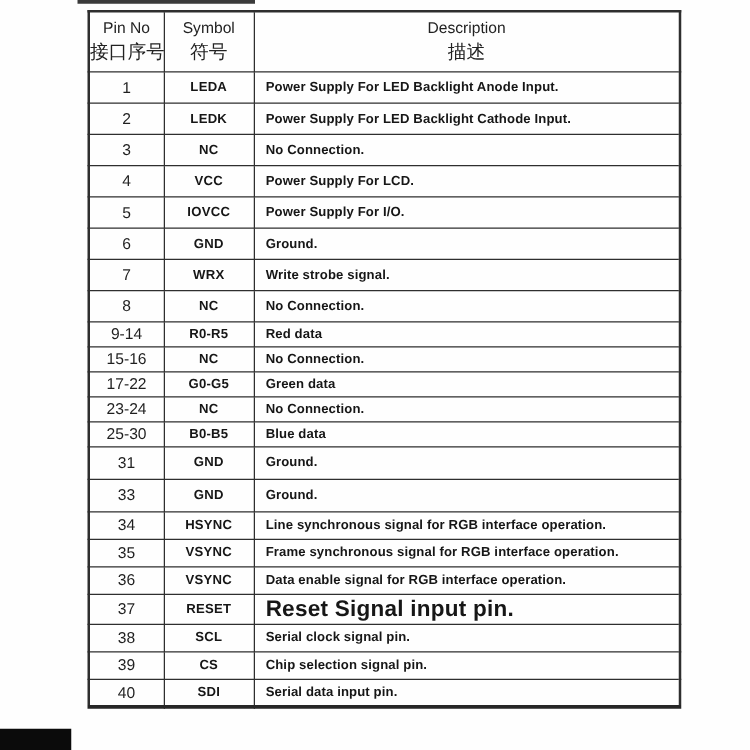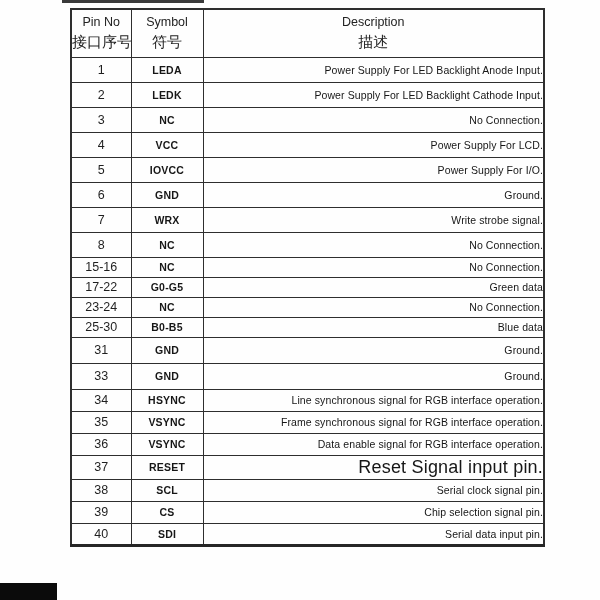--- a/index.html
+++ b/index.html
@@ -31,21 +31,21 @@
   .pin-table th,.pin-table td{
     border:1.5px solid #2e2e2e;
     vertical-align:middle;padding:0;
     overflow:hidden;white-space:nowrap;
   }
   .pin-table thead tr{height:48px;}
   th{font-weight:normal;text-align:center;font-size:12.5px;line-height:1.45;color:#222;}
   th .zh{font-size:15px;}
   td.pin{text-align:center;font-size:12.5px;font-weight:normal;color:#1f1f1f;}
   td.sym{text-align:center;font-size:10.5px;font-weight:bold;color:#161616;letter-spacing:.2px;}
-  td.desc{text-align:right;font-size:10.5px;font-weight:normal;color:#161616;padding-left:9px;letter-spacing:.1px;margin-left:19px;}
+  td.desc{text-align:left;font-size:10.5px;font-weight:bold;color:#161616;padding-left:9px;letter-spacing:.1px;margin-left:19px;}
   td.desc.em{font-size:18px;letter-spacing:.2px;}
 </style>
 </head>
 <body>
 
 <div class="page">
 
   <div class="top-artifact"></div>
 
   <table class="pin-table">
@@ -103,20 +103,25 @@
         </tr>
         <tr style="height: 25px;">
           <td class="pin">7</td>
           <td class="sym">WRX</td>
           <td class="desc">Write strobe signal.</td>
         </tr>
         <tr style="height: 25px;">
           <td class="pin">8</td>
           <td class="sym">NC</td>
           <td class="desc">No Connection.</td>
+        </tr>
+        <tr style="height: 20px;">
+          <td class="pin">9-14</td>
+          <td class="sym">R0-R5</td>
+          <td class="desc">Red data</td>
         </tr>
         <tr style="height: 20px;">
           <td class="pin">15-16</td>
           <td class="sym">NC</td>
           <td class="desc">No Connection.</td>
         </tr>
         <tr style="height: 20px;">
           <td class="pin">17-22</td>
           <td class="sym">G0-G5</td>
           <td class="desc">Green data</td>

